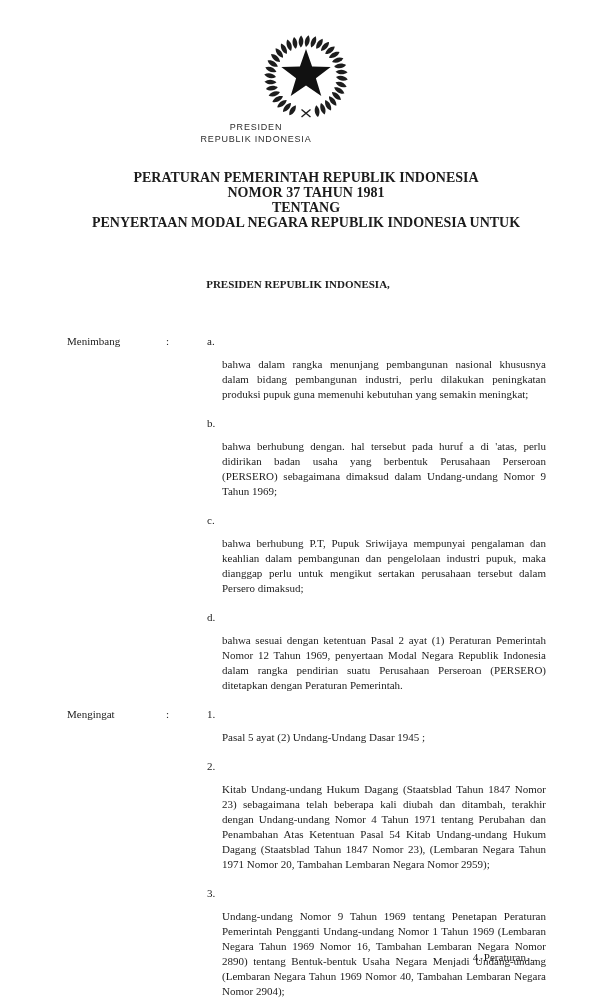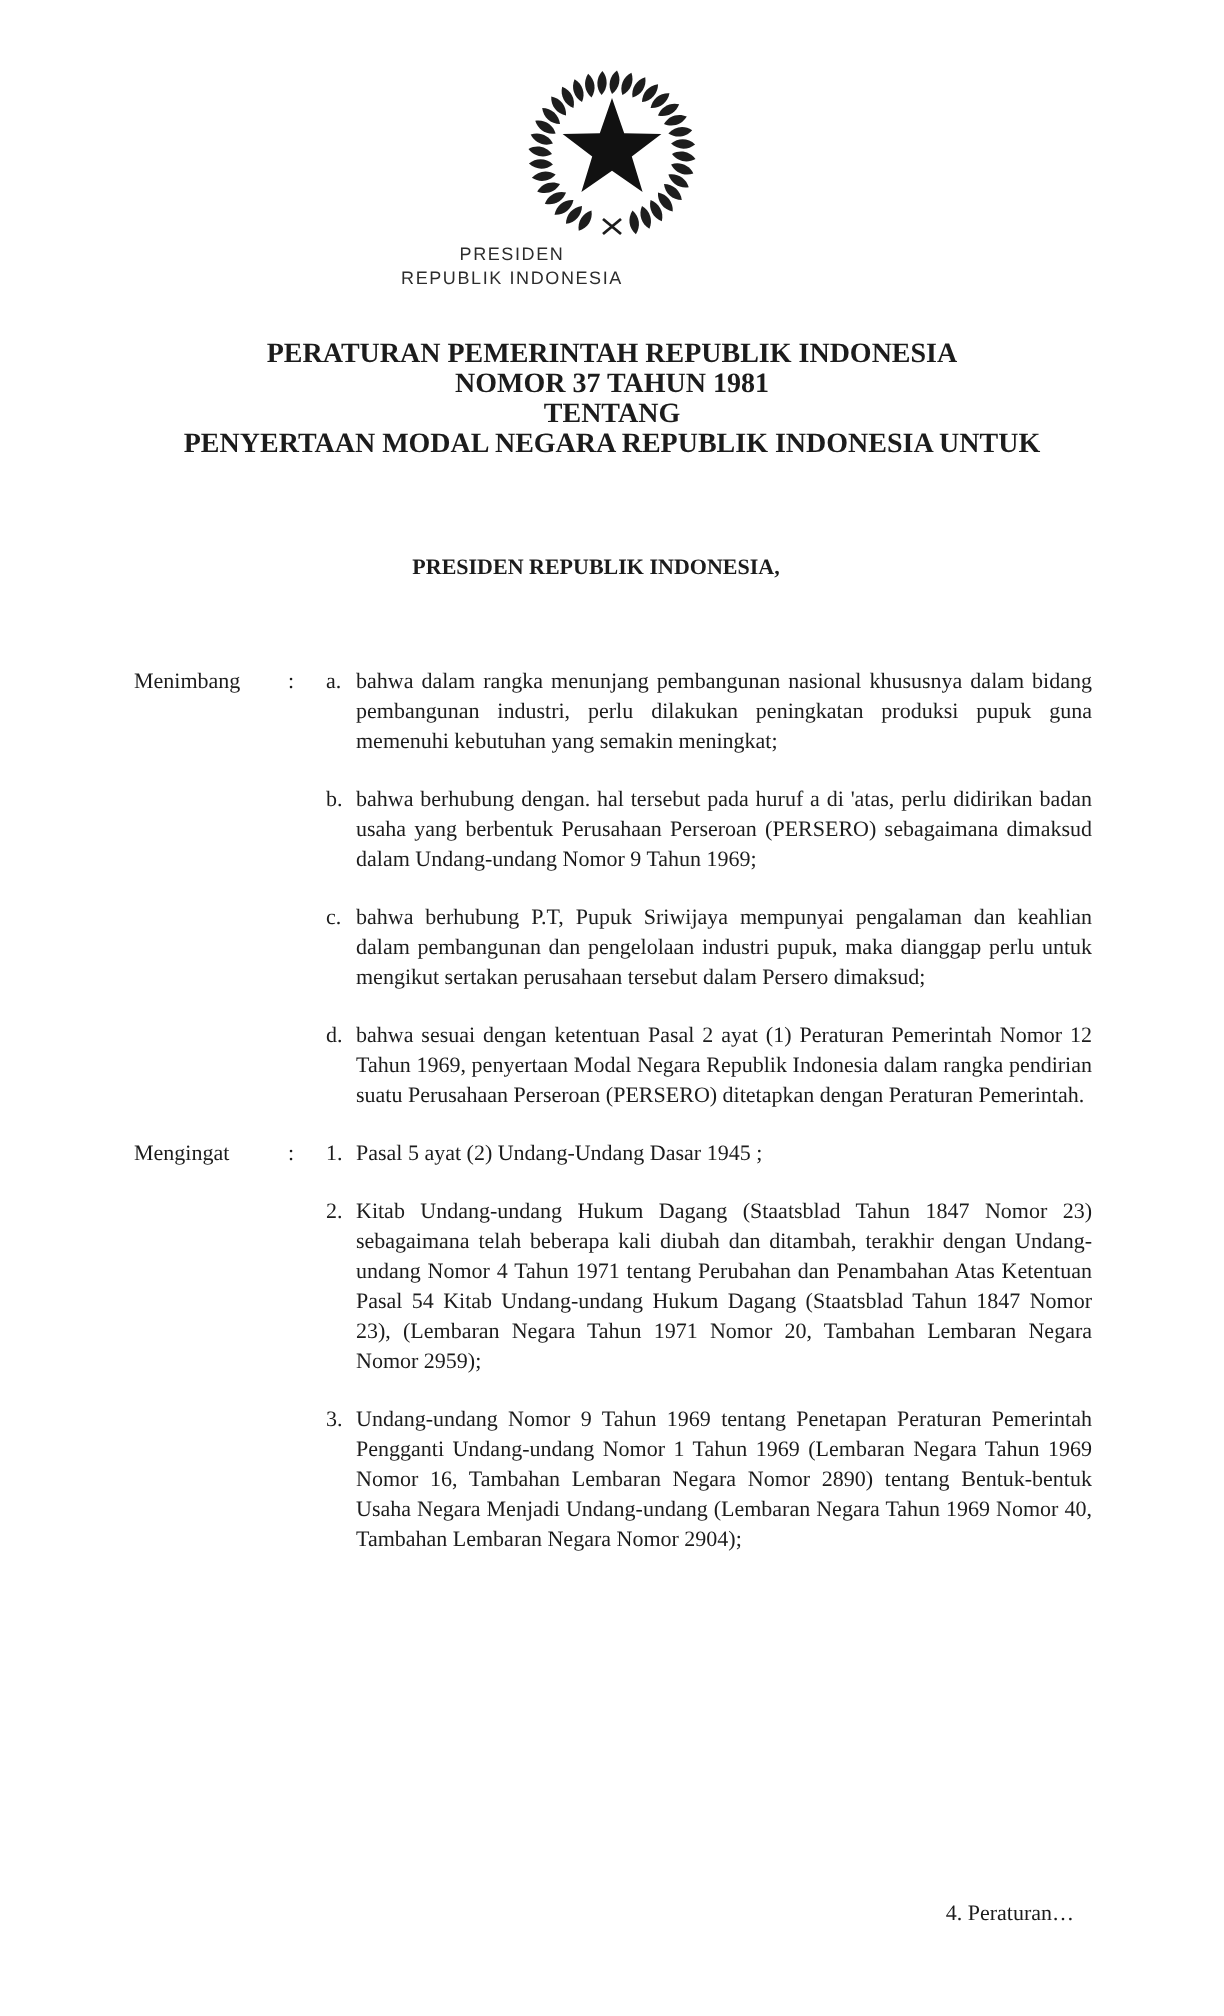--- a/index.html
+++ b/index.html
@@ -38,28 +38,28 @@
     text-align: center;
     font-weight: bold;
     font-size: 11px; line-height: 15px; margin-left: 22px;
   }
 
   
   .doc-body {
     position: absolute; top: 334px; left: 67px; width: 479px;
     font-size: 11px; line-height: 15px;
   }
-  .section { display: grid; grid-template-columns: 76px 20px 1fr; }
+  .section { display: grid; grid-template-columns: 76px 20px 1fr; gap: 22px; }
   .section-label { text-align: left; }
   .section-colon { text-align: left; padding-left: 1px; }
   .items { }
   .item { display: flex; margin-bottom: 14px; }
   .item:last-child { margin-bottom: 14px; }
   .item-marker { flex: 0 0 15px; }
-  .item-text { flex: 1; text-align: justify; }
+  .item-text { flex: 1; text-align: justify; margin-top: 23px; }
 
   
   .catchword {
     position: absolute; top: 910px; right: 75px;
     font-size: 11px; line-height: 15px; margin-top: 40px;
   }
 </style>
 </head>
 <body>
 

